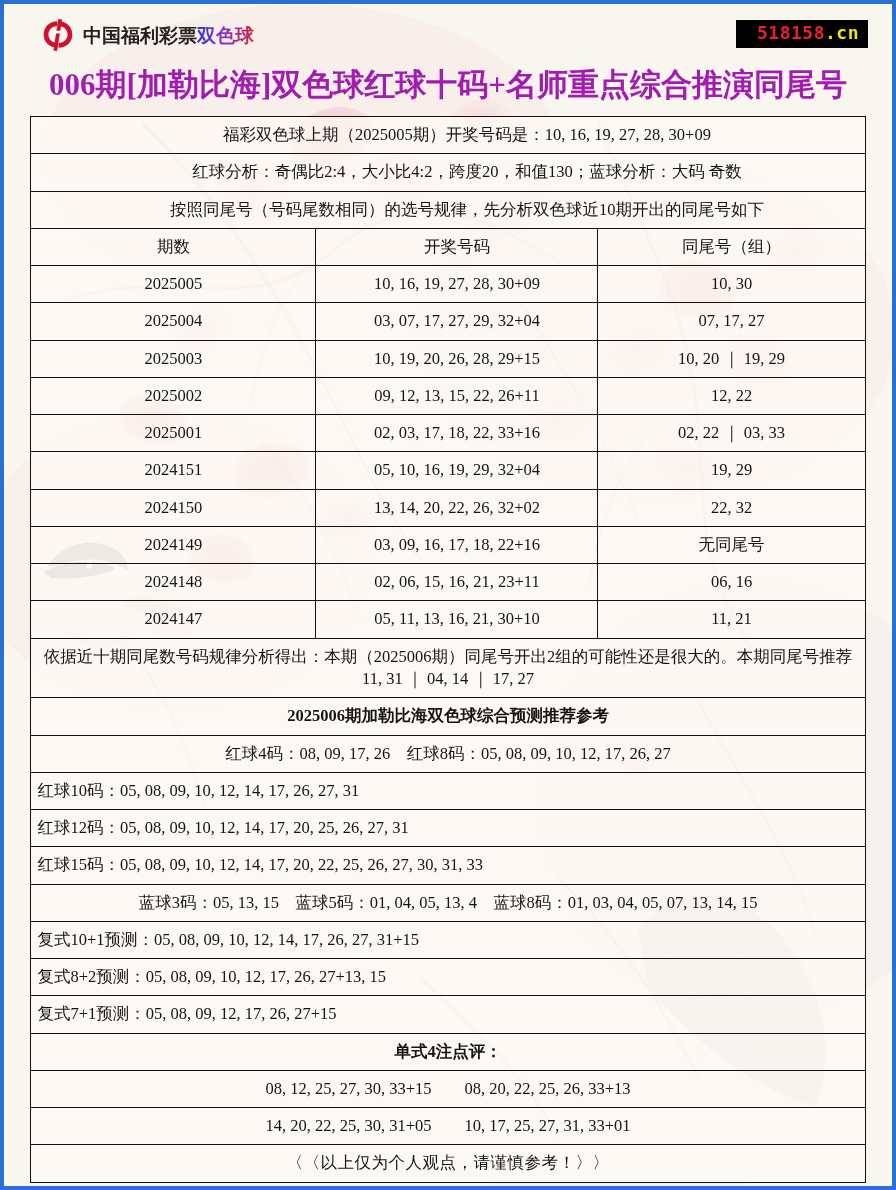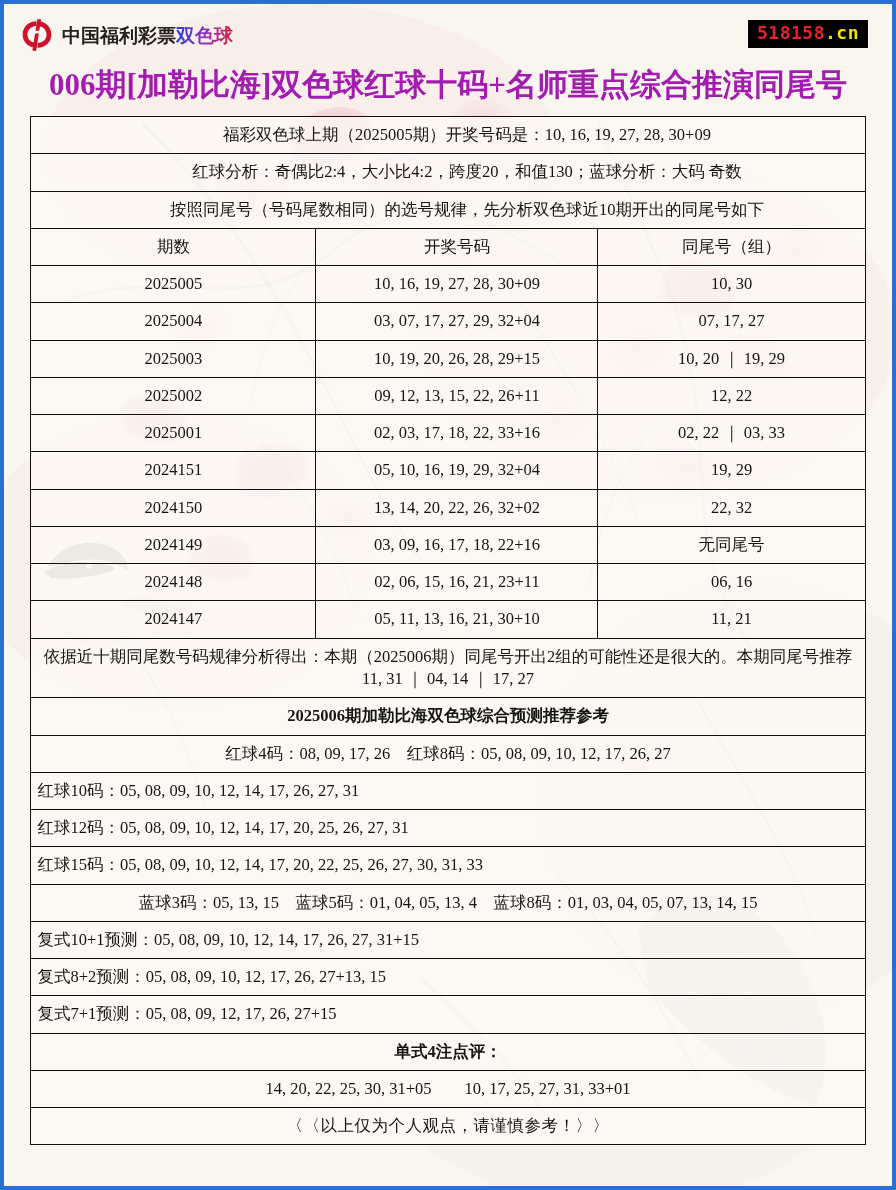--- a/index.html
+++ b/index.html
@@ -41,21 +41,21 @@
     padding: 0;
   }
 
   
   .header {
     position: relative;
     height: 58px;
   }
   .logo {
     position: absolute;
-    left: 16px;
+    left: 37px;
     top: 14px;
     display: flex;
     align-items: center;
     height: 34px;
   }
   .logo-mark {
     width: 34px;
     height: 32px;
     margin-right: 8px;
     flex: 0 0 auto;
@@ -73,21 +73,21 @@
     background: linear-gradient(90deg, #2b3fd0 0%, #8c2fc4 48%, #d11f3a 100%);
     -webkit-background-clip: text;
     background-clip: text;
     color: transparent;
   }
   .site-badge {
     position: absolute;
     right: 24px;
     top: 16px;
     background: #000000;
-    padding: 3px 9px 4px 9px;
+    padding: 3px 9px 4px 21px;
     font-family: "DejaVu Sans Mono", monospace;
     font-size: 18px;
     font-weight: bold;
     line-height: 1.15;
     letter-spacing: 0.5px;
   }
   .site-badge .num { color: #e8212e; }
   .site-badge .tld { color: #f2e500; }
 
   
@@ -351,20 +351,23 @@
           <td class="l" colspan="3">复式8+2预测：05, 08, 09, 10, 12, 17, 26, 27+13, 15</td>
         </tr>
         <tr>
           <td class="l" colspan="3">复式7+1预测：05, 08, 09, 12, 17, 26, 27+15</td>
         </tr>
 
         <tr>
           <td class="c section-title" colspan="3">单式4注点评：</td>
         </tr>
         <tr>
+          <td class="c" colspan="3">08, 12, 25, 27, 30, 33+15　　08, 20, 22, 25, 26, 33+13</td>
+        </tr>
+        <tr>
           <td class="c" colspan="3">14, 20, 22, 25, 30, 31+05　　10, 17, 25, 27, 31, 33+01</td>
         </tr>
 
         <tr>
           <td class="c footer-note" colspan="3">〈〈以上仅为个人观点，请谨慎参考！〉〉</td>
         </tr>
       </tbody>
     </table>
 
     <div class="bottom-spacer"></div>

